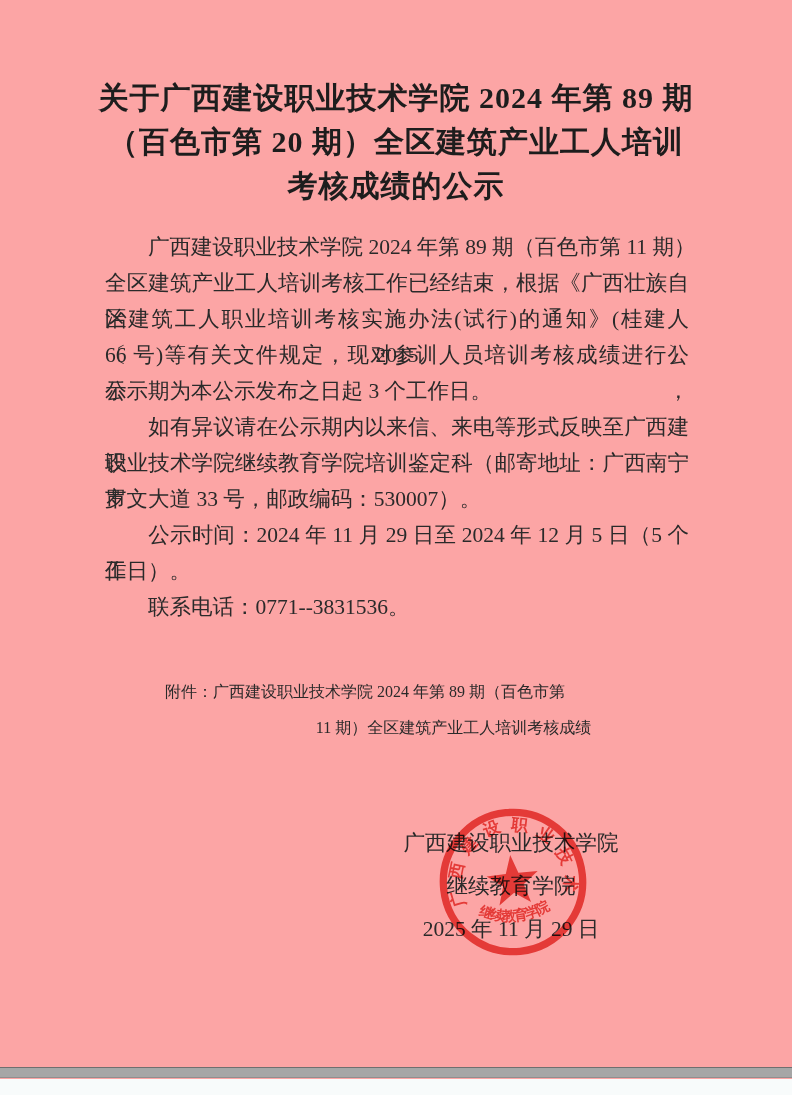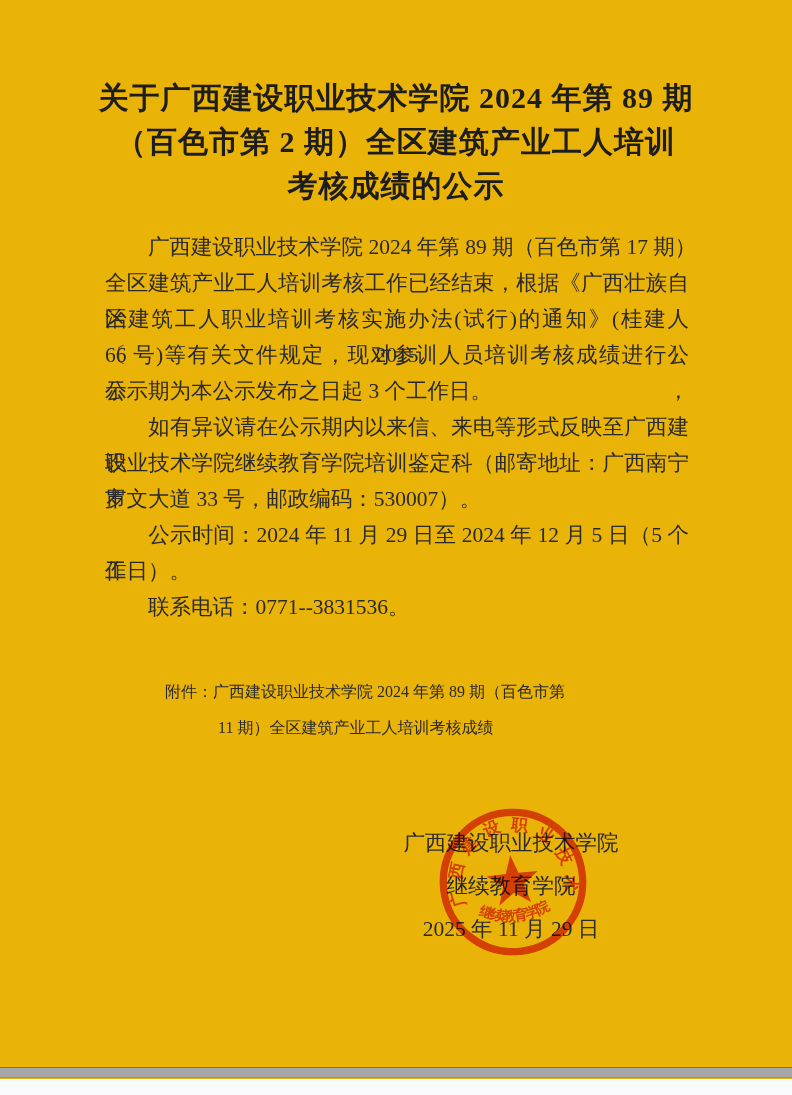--- a/index.html
+++ b/index.html
@@ -3,21 +3,21 @@
 <meta charset="utf-8">
 <style>
   * { margin: 0; padding: 0; box-sizing: border-box; }
   html, body { width: 792px; height: 1095px; background: #ffffff; }
   body { font-family: "Liberation Serif", "DejaVu Serif", serif; }
 
   .page {
     position: relative;
     width: 792px;
     height: 1095px;
-    background: #eab308;
+    background: #fca5a5;
     overflow: hidden;
     color: #262626;
   }
 
   
   .doc-title {
     position: absolute;
     top: 76px; left: 0;
     width: 792px;
     text-align: center;
@@ -50,21 +50,21 @@
   
   .attachment {
     position: absolute;
     top: 674px; left: 105px;
     width: 584px;
     font-size: 16px;
     color: #2a2a2a;
   }
   .att-line { height: 36px; line-height: 36px; white-space: pre; }
   .att-line-1 { padding-left: 60px; }
-  .att-line-2 { padding-left: 113px; }
+  .att-line-2 { padding-left: 113px; text-align: center; }
 
   
   .signature {
     position: absolute;
     top: 822px; left: 334px;
     width: 354px;
     text-align: center;
     font-size: 21.5px;
     line-height: 43px;
     color: #2a2a2a;
@@ -101,26 +101,26 @@
     background: #f8fbfb;
   }
 </style>
 </head>
 <body>
 
 <div class="page">
 
   <div class="doc-title">
     <div>关于广西建设职业技术学院 2024 年第 89 期</div>
-    <div>（百色市第 2 期）全区建筑产业工人培训</div>
+    <div>（百色市第 20 期）全区建筑产业工人培训</div>
     <div>考核成绩的公示</div>
   </div>
 
   <div class="doc-body">
-    <div class="body-line">　　广西建设职业技术学院 2024 年第 89 期（百色市第 17 期）</div>
+    <div class="body-line">　　广西建设职业技术学院 2024 年第 89 期（百色市第 11 期）</div>
     <div class="body-line fill">全区建筑产业工人培训考核工作已经结束，根据《广西壮族自治</div>
     <div class="body-line fill">区建筑工人职业培训考核实施办法(试行)的通知》(桂建人〔2015〕</div>
     <div class="body-line fill">66 号)等有关文件规定，现对参训人员培训考核成绩进行公示，</div>
     <div class="body-line">公示期为本公示发布之日起 3 个工作日。</div>
     <div class="body-line fill">　　如有异议请在公示期内以来信、来电等形式反映至广西建设</div>
     <div class="body-line fill">职业技术学院继续教育学院培训鉴定科（邮寄地址：广西南宁市</div>
     <div class="body-line">罗文大道 33 号，邮政编码：530007）。</div>
     <div class="body-line fill">　　公示时间：2024 年 11 月 29 日至 2024 年 12 月 5 日（5 个工</div>
     <div class="body-line">作日）。</div>
     <div class="body-line">　　联系电话：0771--3831536。</div>

